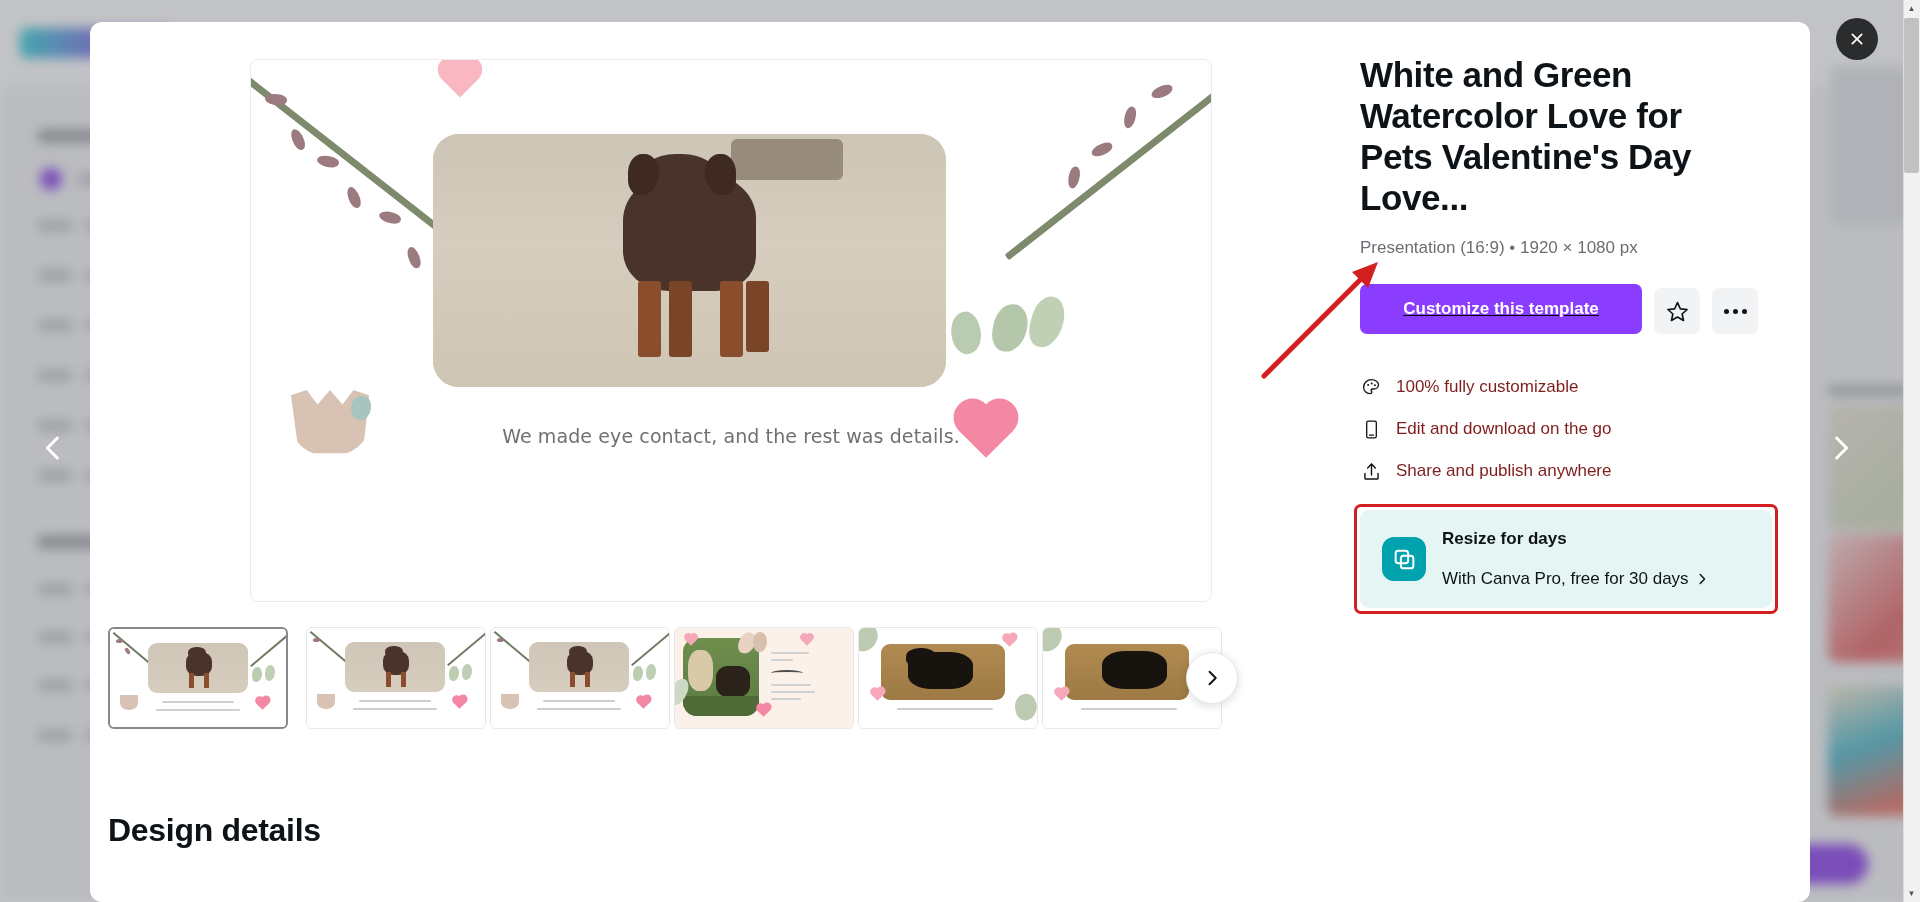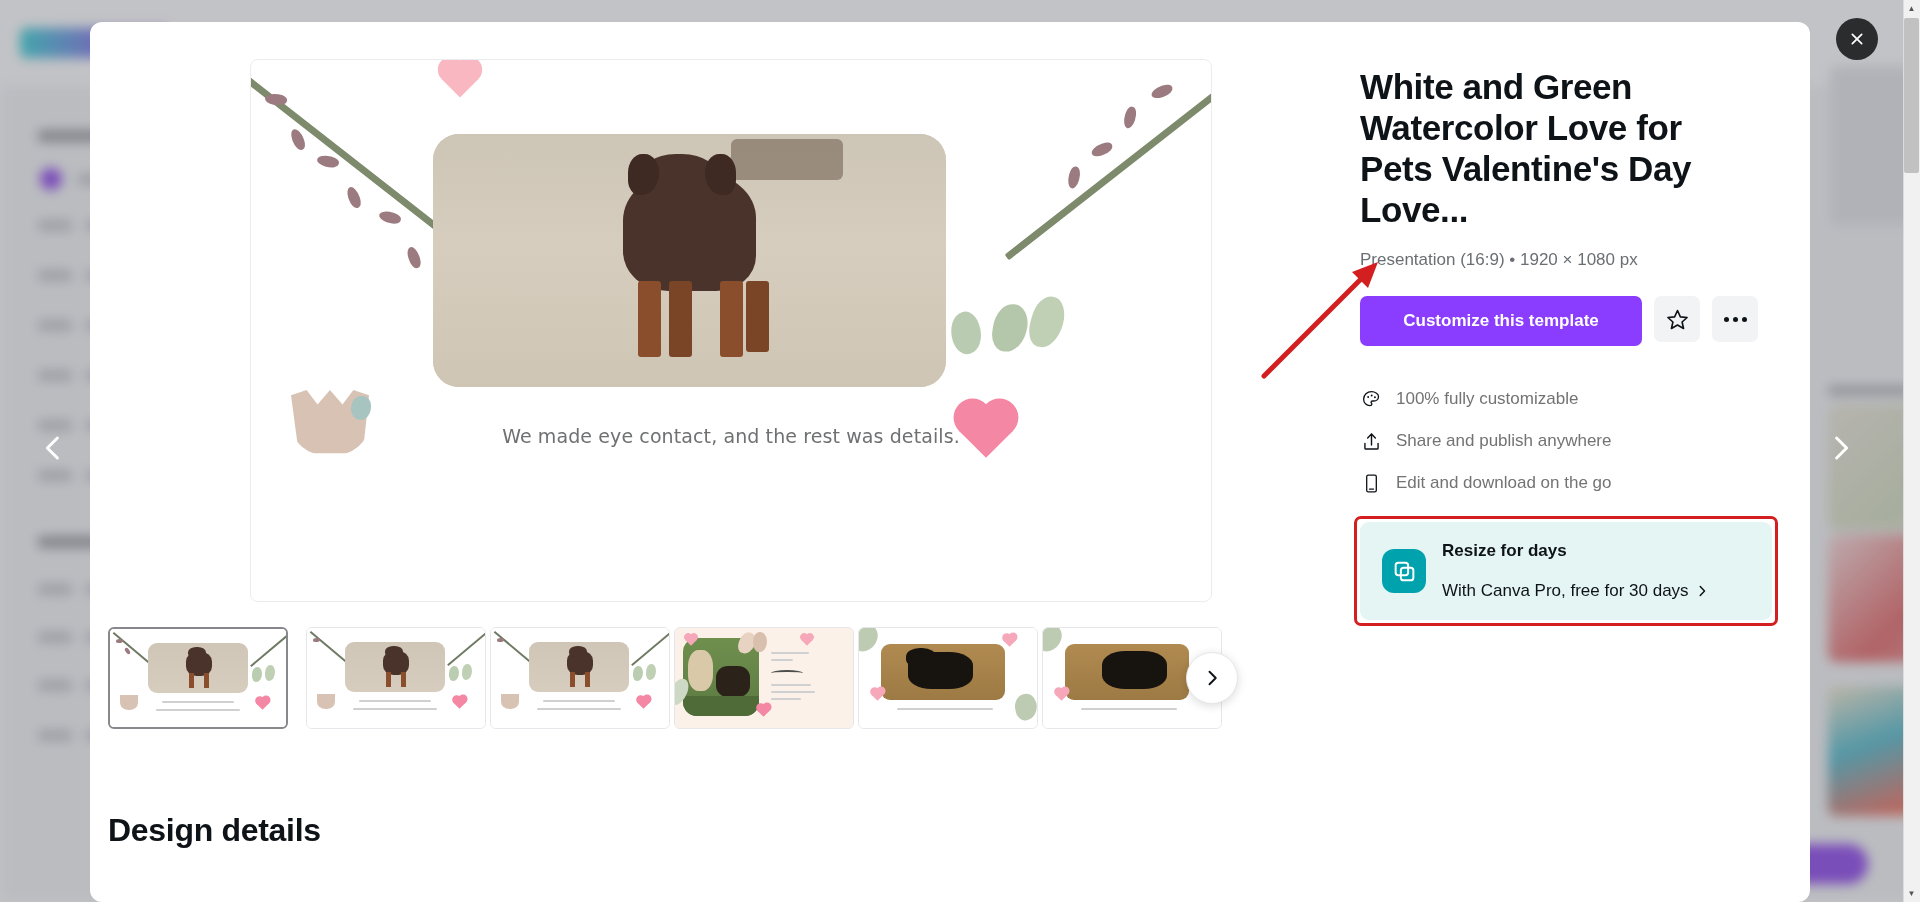--- a/index.html
+++ b/index.html
@@ -190,33 +190,33 @@
 
   #design-details {
     position: absolute; left: 18px; top: 790px;
     font-size: 32px; font-weight: bold; color: #0e1318;
     letter-spacing: -.3px;
   }
 
   
   #details-col {
     position: absolute; left: 1270px; top: 0; width: 450px; height: 880px;
-    padding: 44px 0 0 0;
+    padding: 32px 0 0 0;
   }
   #tpl-title {
     font-size: 35px; line-height: 41px; font-weight: bold;
     color: #0e1318; letter-spacing: -.4px;
     width: 385px;
   }
   #tpl-meta {
     margin-top: 20px;
     font-size: 17px; color: #6b6f73;
   }
   #action-row {
-    margin-top: 26px; display: flex; align-items: flex-start; gap: 12px;
+    margin-top: 26px; display: flex; align-items: flex-end; gap: 12px; text-decoration: underline;
   }
   #customize-btn {
     width: 282px; height: 50px;
     background: #8b3dff; color: #ffffff;
     border: none; border-radius: 7px;
     font-size: 17px; font-weight: bold;
     font-family: "Liberation Sans", sans-serif;
     cursor: pointer;
   }
   .icon-btn {
@@ -225,21 +225,21 @@
     display: flex; align-items: center; justify-content: center;
   }
   .icon-btn svg { width: 23px; height: 23px; }
   .dots { display:flex; gap:4px; }
   .dots i { width:5px; height:5px; border-radius:50%; background:#0e1318; display:block; }
 
   #features { margin-top: 32px; }
   .feature {
     display: flex; align-items: center; gap: 14px;
     height: 42px;
-    font-size: 17px; color: #737373;
+    font-size: 17px; color: #7f1d1d;
   }
   .feature .fico { width: 22px; display:flex; align-items:center; justify-content:center; }
   .feature svg { width: 21px; height: 21px; }
 
   #resize-banner {
     margin-top: 18px;
     width: 412px; height: 98px;
     background: #e5f5f4;
     border-radius: 9px;
     display: flex; align-items: center;
@@ -547,36 +547,36 @@
             <circle cx="12.2" cy="7.4" r="1.1" fill="#0e1318"></circle>
             <circle cx="15.9" cy="9.4" r="1.1" fill="#0e1318"></circle>
           </svg>
         </span>
         <span>100% fully customizable</span>
       </div>
 
       <div class="feature">
         <span class="fico">
           <svg viewBox="0 0 24 24">
+            <rect x="6.5" y="2.5" width="11" height="19" rx="1.8" fill="none" stroke="#0e1318" stroke-width="1.5"></rect>
+            <line x1="9.6" y1="18.4" x2="14.4" y2="18.4" stroke="#0e1318" stroke-width="1.4" stroke-linecap="round"></line>
+          </svg>
+        </span>
+        <span>Edit and download on the go</span>
+      </div>
+
+      <div class="feature">
+        <span class="fico">
+          <svg viewBox="0 0 24 24">
             <path d="M12 16V3.6" stroke="#0e1318" stroke-width="1.6" stroke-linecap="round"></path>
             <path d="M7.6 8 L12 3.4 L16.4 8" fill="none" stroke="#0e1318" stroke-width="1.6" stroke-linecap="round" stroke-linejoin="round"></path>
             <path d="M4.5 14.2v5.4a1 1 0 0 0 1 1h13a1 1 0 0 0 1-1v-5.4" fill="none" stroke="#0e1318" stroke-width="1.6" stroke-linecap="round"></path>
           </svg>
         </span>
         <span>Share and publish anywhere</span>
-      </div>
-
-      <div class="feature">
-        <span class="fico">
-          <svg viewBox="0 0 24 24">
-            <rect x="6.5" y="2.5" width="11" height="19" rx="1.8" fill="none" stroke="#0e1318" stroke-width="1.5"></rect>
-            <line x1="9.6" y1="18.4" x2="14.4" y2="18.4" stroke="#0e1318" stroke-width="1.4" stroke-linecap="round"></line>
-          </svg>
-        </span>
-        <span>Edit and download on the go</span>
       </div>
     </div>
 
     <div id="resize-banner">
       <div id="resize-outline"></div>
       <div id="resize-icon">
         <svg viewBox="0 0 24 24">
           <rect x="3.5" y="3.5" width="12" height="12" rx="2.6" fill="none" stroke="#ffffff" stroke-width="1.9"></rect>
           <rect x="8.5" y="8.5" width="12" height="12" rx="2.6" fill="none" stroke="#ffffff" stroke-width="1.9"></rect>
         </svg>

